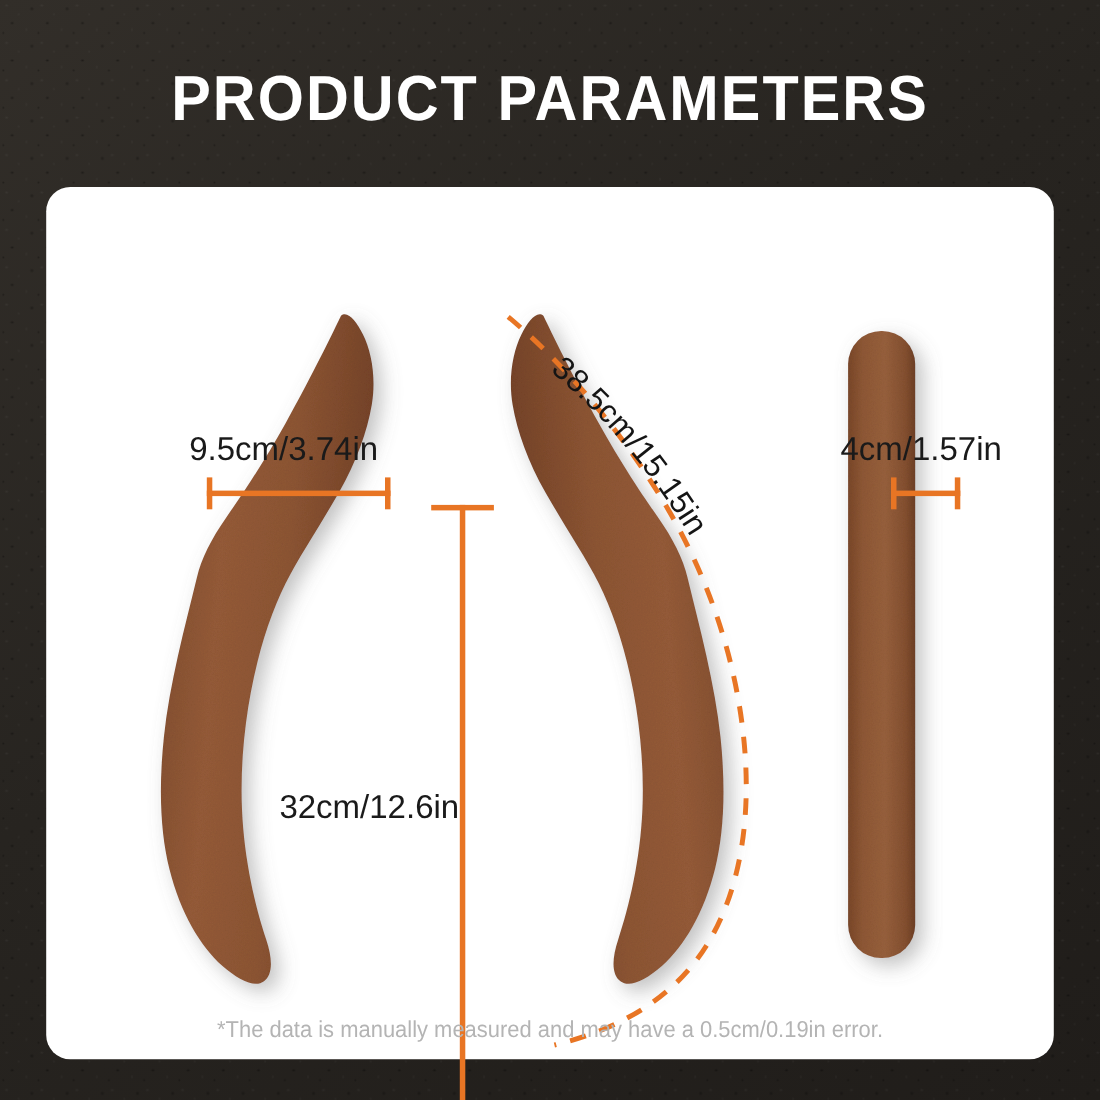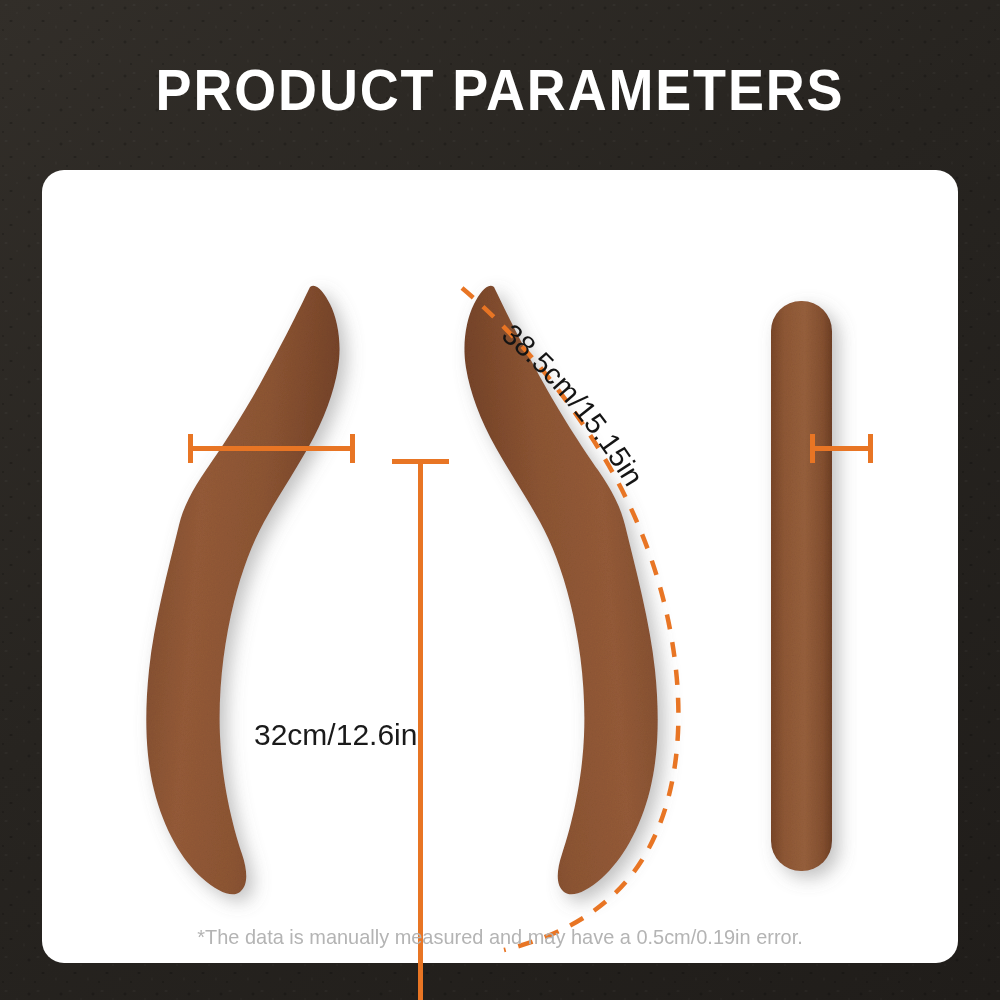--- a/index.html
+++ b/index.html
@@ -247,20 +247,22 @@
         </textPath>
       </text>
     </svg>
 
     <div class="bracket-h bracket-left"></div>
 
     <div class="bracket-h bracket-right"></div>
 
     <div class="bracket-v vline"></div>
 
-
+    <div class="dim-label dim-width-left">9.5cm/3.74in</div>
+
+    <div class="dim-label dim-width-right">4cm/1.57in</div>
 
     <div class="dim-label dim-height">32cm/12.6in</div>
 
     <div class="footnote">*The data is manually measured and may have a 0.5cm/0.19in error.</div>
 
   </div>
 </div>
 
 </body></html>

